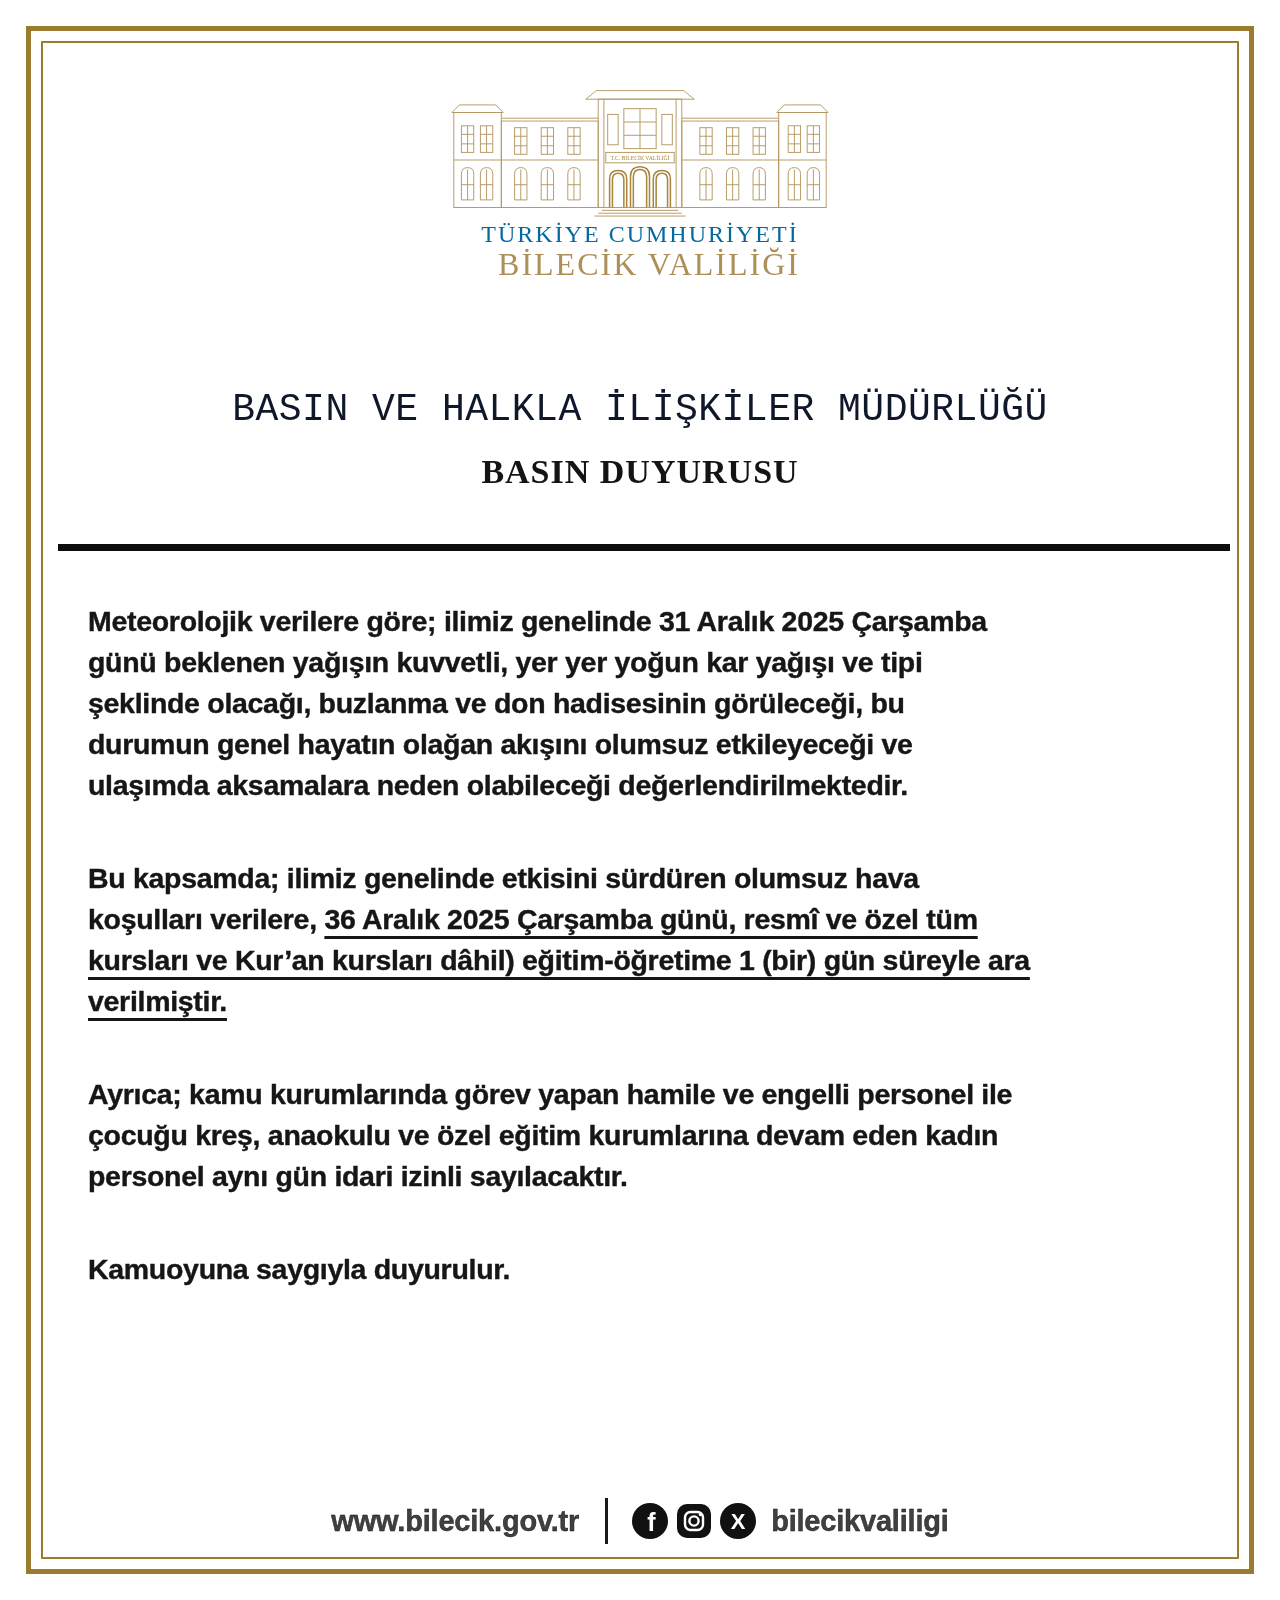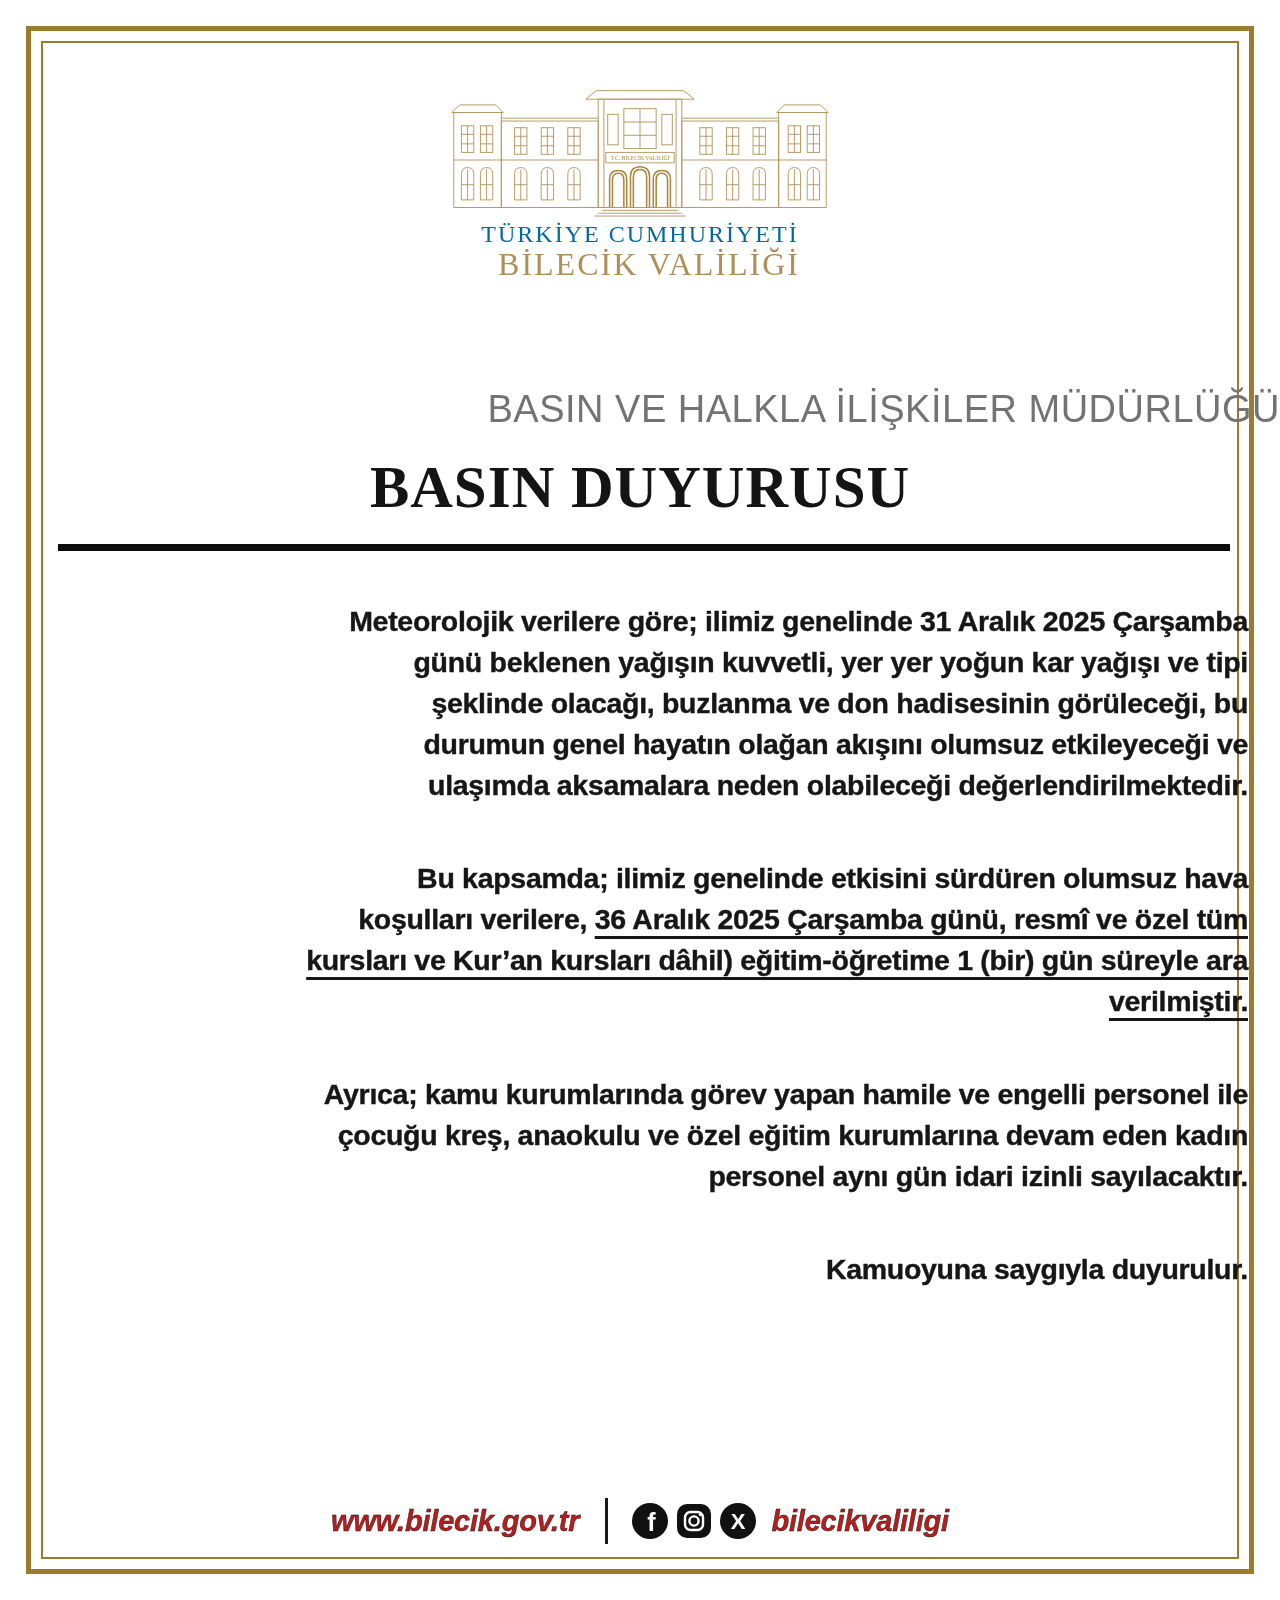--- a/index.html
+++ b/index.html
@@ -12,39 +12,39 @@
   .frame-inner{position:absolute;top:41px;left:41px;right:41px;bottom:41px;
     border:2px solid #9b7c2e;}
 
   .logo-block{position:absolute;top:84px;left:0;width:100%;text-align:center;line-height:0;}
   .logo-block svg{width:400px;height:133px;}
   .logo-line1{margin-top:4px;line-height:26px;font-family:"Liberation Serif",serif;
     font-size:24px;letter-spacing:2px;color:#0369a1;}
   .logo-line2{line-height:34px;font-family:"Liberation Serif",serif;
     font-size:32px;letter-spacing:2px;color:#ad8f58;margin-left:18px;}
 
-  .h-dept{position:absolute;top:388px;left:0;width:100%;text-align:right;
-    font-family:Liberation Sans, sans-serif;font-weight:400;font-size:38px;
-    color:#737373;letter-spacing:.5px;}
+  .h-dept{position:absolute;top:388px;left:0;width:100%;text-align:center;
+    font-family:Liberation Mono, monospace;font-weight:400;font-size:38px;
+    color:#0f172a;letter-spacing:.5px;}
   .h-title{position:absolute;top:453px;left:0;width:100%;text-align:center;
-    font-family:"Liberation Serif",serif;font-weight:700;font-size:59px;
+    font-family:"Liberation Serif",serif;font-weight:700;font-size:34px;
     color:#141414;letter-spacing:1px;}
   .rule{position:absolute;top:544px;left:58px;width:1172px;height:7px;background:#0d0d0d;}
 
   .body-text{position:absolute;left:88px;top:601px;width:1160px;
     color:#161616;font-weight:700;font-size:28.5px;line-height:41px;
-    letter-spacing:-0.3px;text-align:right;-webkit-text-stroke:0.4px #161616;}
+    letter-spacing:-0.3px;-webkit-text-stroke:0.4px #161616;}
   .paragraph{margin:0 0 52px 0;}
   .line{white-space:pre;}
   .u{text-decoration:underline;text-decoration-thickness:3px;text-underline-offset:7px;}
 
   .footer{position:absolute;left:0;top:1498px;width:100%;
     display:flex;justify-content:center;align-items:center;}
-  .site,.handle{font-size:29px;font-weight:700;color:#b91c1c;
-    -webkit-text-stroke:0.4px #101010;letter-spacing:-0.2px;font-style:italic;}
+  .site,.handle{font-size:29px;font-weight:700;color:#404040;
+    -webkit-text-stroke:0.4px #101010;letter-spacing:-0.2px;}
   .fdivider{width:3px;height:46px;background:#1a1a1a;margin:0 24px 0 26px;}
   .icons{display:flex;align-items:center;gap:8px;margin-right:15px;}
   .icon{width:36px;height:36px;display:block;}
 </style>
 </head>
 <body>
 
 <div class="page">
 
   <div class="frame-outer"></div>

